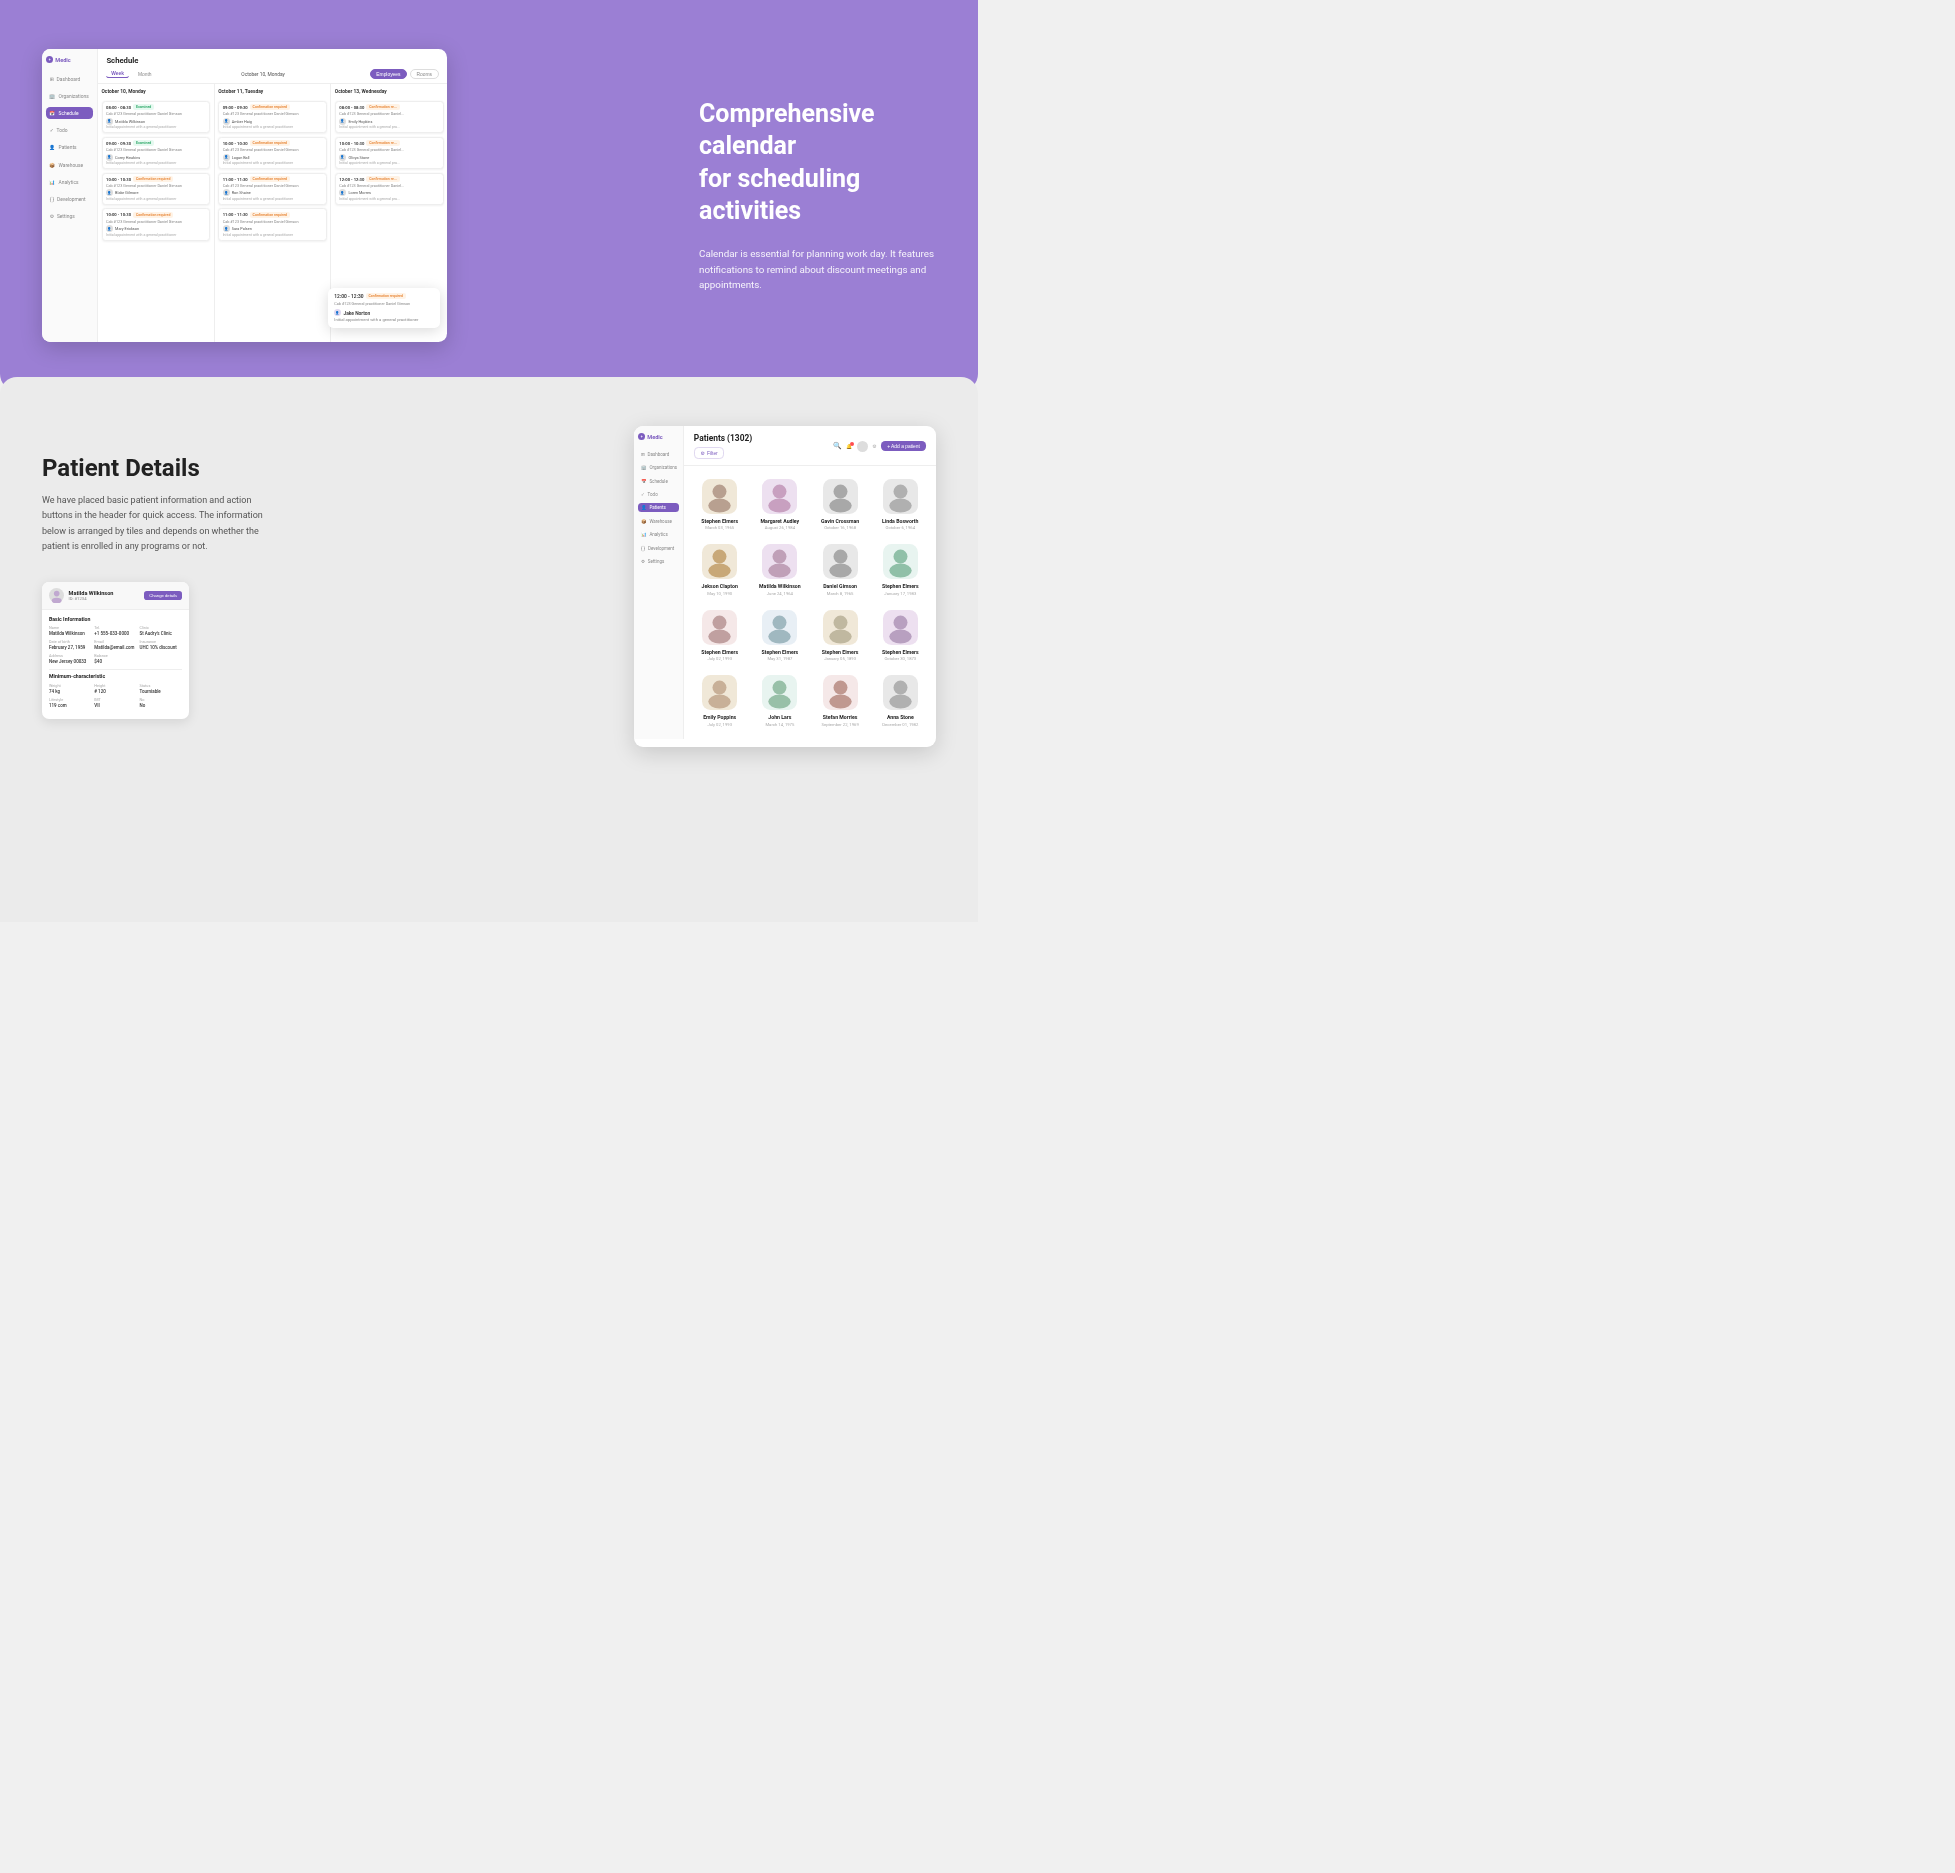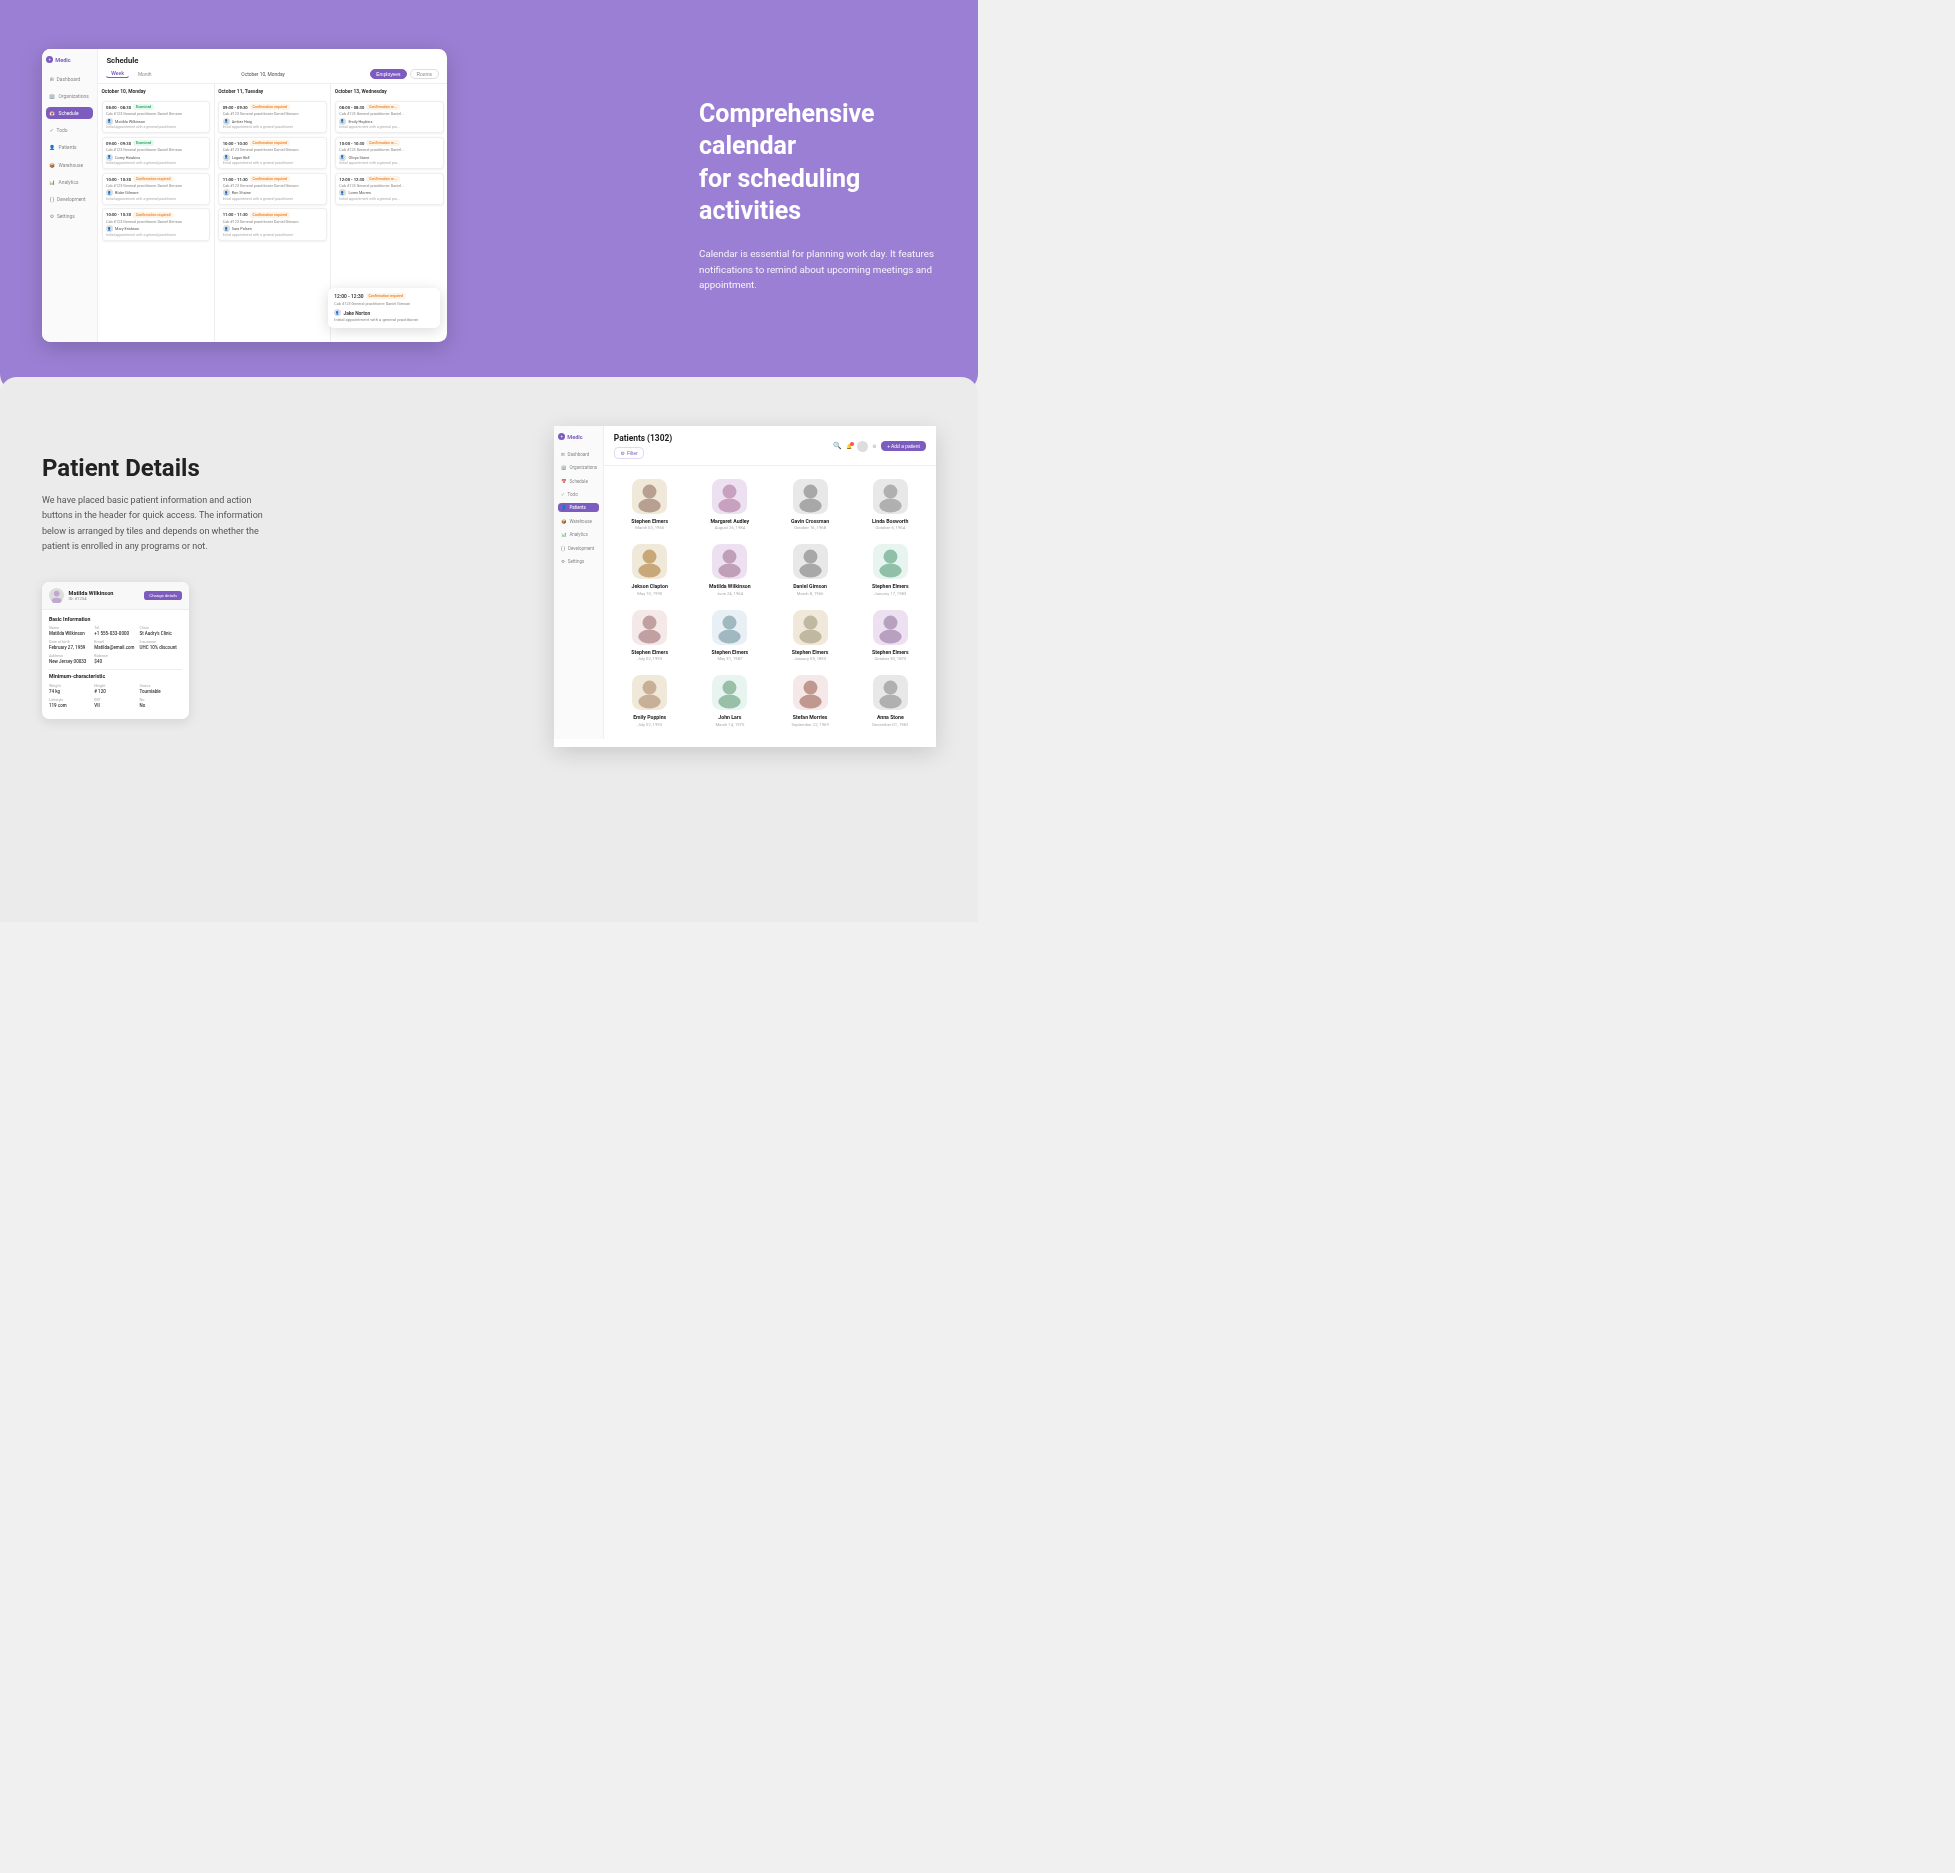--- a/index.html
+++ b/index.html
@@ -398,22 +398,22 @@
 
     .divider {
       height: 0.7px;
       background: #eee;
       margin: 3.5px 0;
     }
 
     
     .patients-mockup {
       background: white;
-      border-radius: 0;
-      width: 382px;
+      border-radius: 9px;
+      width: 302px;
       min-height: 321px;
       box-shadow: 0 5.6px 22.3px rgba(0,0,0,0.15);
       overflow: hidden;
       font-size: 4.9px;
       position: relative;
       margin-top: 14px;
     }
 
     .patients-header {
       padding: 7px 9.8px 5.6px;
@@ -816,21 +816,21 @@
             </div>
             <div class="appointment-desc" style="font-size:4.2px; color:#888; margin-top:1.4px;">Initial appointment with a general practitioner</div>
           </div>
         </div>
       </div>
     </div>
   </div>
 
   <div class="schedule-description">
     <h2>Comprehensive calendar<br>for scheduling activities</h2>
-    <p>Calendar is essential for planning work day. It features notifications to remind about upcoming meetings and appointment.</p>
+    <p>Calendar is essential for planning work day. It features notifications to remind about discount meetings and appointments.</p>
   </div>
 </div>
 
 <div class="bottom-section">
 
   <div class="patient-description">
     <h2>Patient Details</h2>
     <p>We have placed basic patient information and action buttons in the header for quick access. The information below is arranged by tiles and depends on whether the patient is enrolled in any programs or not.</p>
 
     <div class="patient-detail-card" style="margin-top: 28px;">

